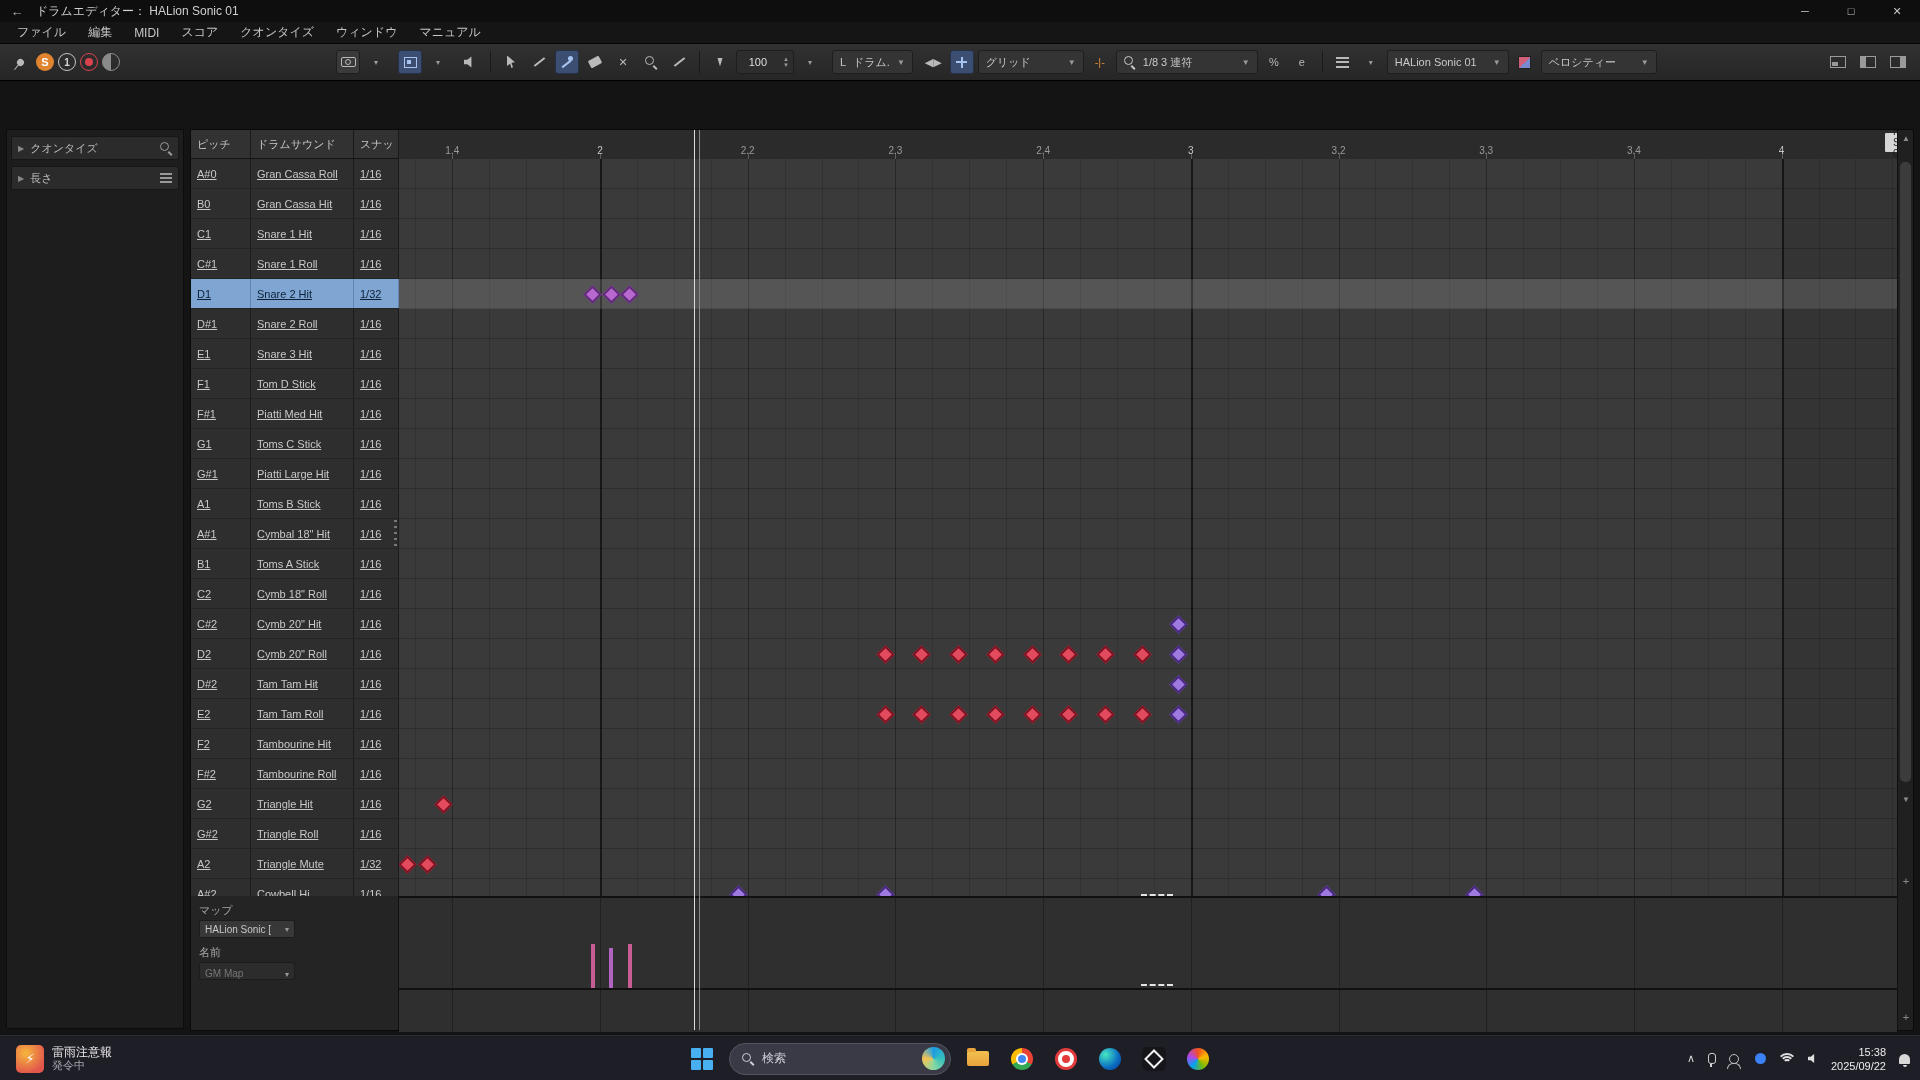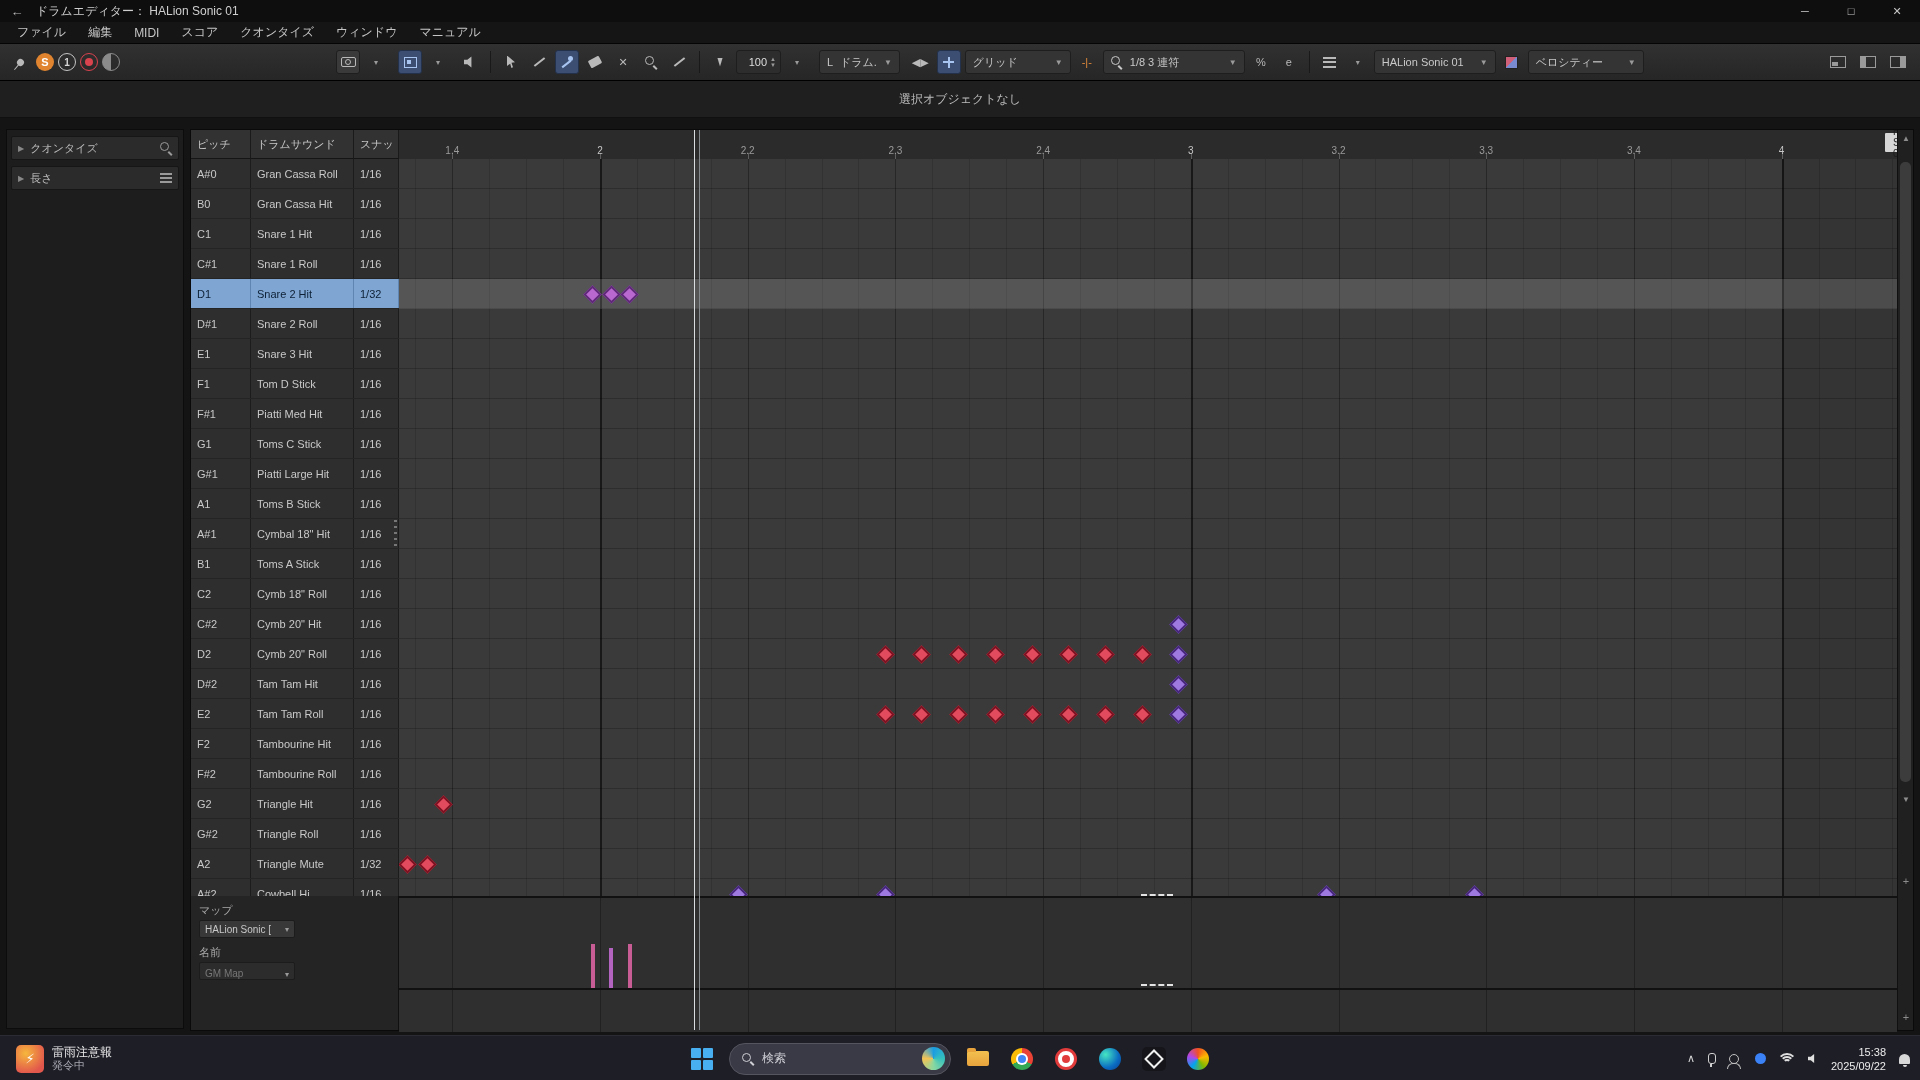--- a/index.html
+++ b/index.html
@@ -31,21 +31,21 @@
          align-items:center;color:#c9c9c9;font-size:11px;padding:0 7px;gap:7px;box-sizing:border-box;}
   .caret{font-size:8px;color:#9a9a9a;}
   .tb-sep{width:1px;height:22px;background:#191919;margin:0 4px;}
   .cbtn{width:18px;height:18px;border-radius:50%;display:flex;align-items:center;justify-content:center;
         font-size:11px;font-weight:bold;}
   .cbtn.solo{background:#e08430;color:#fff;}
   .cbtn.ring{border:1.5px solid #c4c4c4;color:#d6d6d6;box-sizing:border-box;font-size:10px;}
   .cbtn.rec{border:1.5px solid #d8434e;box-sizing:border-box;position:relative;}
   .cbtn.rec::after{content:"";width:8px;height:8px;border-radius:50%;background:#d8434e;}
   .cbtn.mon{border:1.5px solid #8a8a8a;box-sizing:border-box;background:linear-gradient(90deg,#8a8a8a 50%,transparent 50%);}
-  .spin{height:24px;background:#2d2d2d;border:1px solid #1e1e1e;border-radius:3px;display:flex;align-items:center;padding:0 4px;gap:3px;box-sizing:border-box;}
+  .spin{height:24px;background:#2d2d2d;border:1px solid #1e1e1e;border-radius:3px;display:flex;align-items:center;padding:0 4px;gap:16px;box-sizing:border-box;}
   .spin .val{color:#ddd;font-size:11px;min-width:26px;text-align:right;}
   .steppers{display:flex;flex-direction:column;font-size:6px;color:#999;line-height:6px;}
   
   .mag{width:12px;height:12px;position:relative;display:inline-block;color:inherit;}
   .mag::before{content:"";position:absolute;left:0;top:0;width:7px;height:7px;border:1.5px solid currentColor;border-radius:50%;}
   .mag::after{content:"";position:absolute;left:8.5px;top:8.5px;width:5px;height:1.5px;background:currentColor;transform:rotate(45deg);transform-origin:0 0;}
   .arrow-ic{width:10px;height:13px;background:currentColor;clip-path:polygon(10% 0,90% 52%,55% 56%,70% 90%,54% 97%,42% 63%,10% 80%);}
   .stick-ic{position:relative;width:14px;height:14px;}
   .stick-ic::before{content:"";position:absolute;left:1px;top:8px;width:11px;height:2px;background:currentColor;transform:rotate(-38deg);}
   .stick-ic::after{content:"";position:absolute;right:1px;top:1px;width:5px;height:5px;border-radius:50%;background:currentColor;}
@@ -86,21 +86,21 @@
   .editor{position:absolute;left:190px;top:129px;width:1722px;height:900px;background:#262626;border:1px solid #0a0a0a;box-sizing:content-box;}
   .colhdr{position:absolute;top:0;height:29px;background:#323232;border-right:1px solid #1a1a1a;border-bottom:1px solid #151515;
           color:#c9c9c9;font-size:11px;display:flex;align-items:center;padding-left:6px;box-sizing:border-box;}
   .ruler{position:absolute;left:208px;top:0;width:1498px;height:29px;background:#2b2b2b;border-bottom:1px solid #151515;overflow:hidden;}
   .tick{position:absolute;bottom:0;width:1px;height:6px;background:#5f5f5f;}
   .tick-label{position:absolute;bottom:3px;transform:translateX(-50%);font-size:10px;color:#9b9b9b;}
   .tick-label.bar{color:#c6c6c6;}
   .part-chip{position:absolute;left:1486px;top:3px;height:19px;background:#d6d6d6;color:#1c1c1c;font-size:10px;
              display:flex;align-items:center;padding:0 8px;border-radius:1px;}
   .plist{position:absolute;left:0;top:29px;width:208px;height:737px;overflow:hidden;background:#2e2e2e;}
-  .plist-row{height:30px;display:flex;border-bottom:1px solid #242424;box-sizing:border-box;color:#c9c9c9;font-size:11px;}
+  .plist-row{height:30px;display:flex;border-bottom:1px solid #242424;box-sizing:border-box;color:#c9c9c9;font-size:11px;text-decoration:underline;}
   .plist-row .cell{display:flex;align-items:center;padding-left:6px;border-right:1px solid #1c1c1c;box-sizing:border-box;}
   .c-pitch{width:60px;}.c-sound{width:103px;}.c-snap{width:45px;}
   .plist-row.sel{background:#7fa6d2;color:#0d2036;}
   .plist-row.sel .cell{border-right-color:#5f86b2;}
   .grid{position:absolute;left:208px;top:29px;width:1498px;height:737px;overflow:hidden;background:#3a3a3a;
         background-image:repeating-linear-gradient(to bottom,transparent 0 29px,rgba(0,0,0,.22) 29px 30px);}
   .vl{position:absolute;top:0;bottom:0;width:1px;background:rgba(0,0,0,.13);}
   .vl.beat{background:rgba(0,0,0,.32);}
   .vl.bar{width:2px;background:rgba(0,0,0,.58);}
   .sel-stripe{position:absolute;left:0;width:100%;height:30px;background:rgba(255,255,255,.14);}
@@ -317,23 +317,20 @@
         </div>
       <div class="tb-btn flat">
           <span class="wl left"></span>
         </div>
       <div class="tb-btn flat">
           <span class="wl right"></span>
         </div>
     </div>
   </div>
 
-  <div class="infoline">
-    <span>選択オブジェクトなし</span>
-  </div>
 
   <div class="inspector">
     <div class="insp-item">
       <span class="insp-arrow">▶</span>
       <span>クオンタイズ</span>
       <span class="insp-right">
           <span class="mag"></span>
         </span>
     </div>
     <div class="insp-item">

